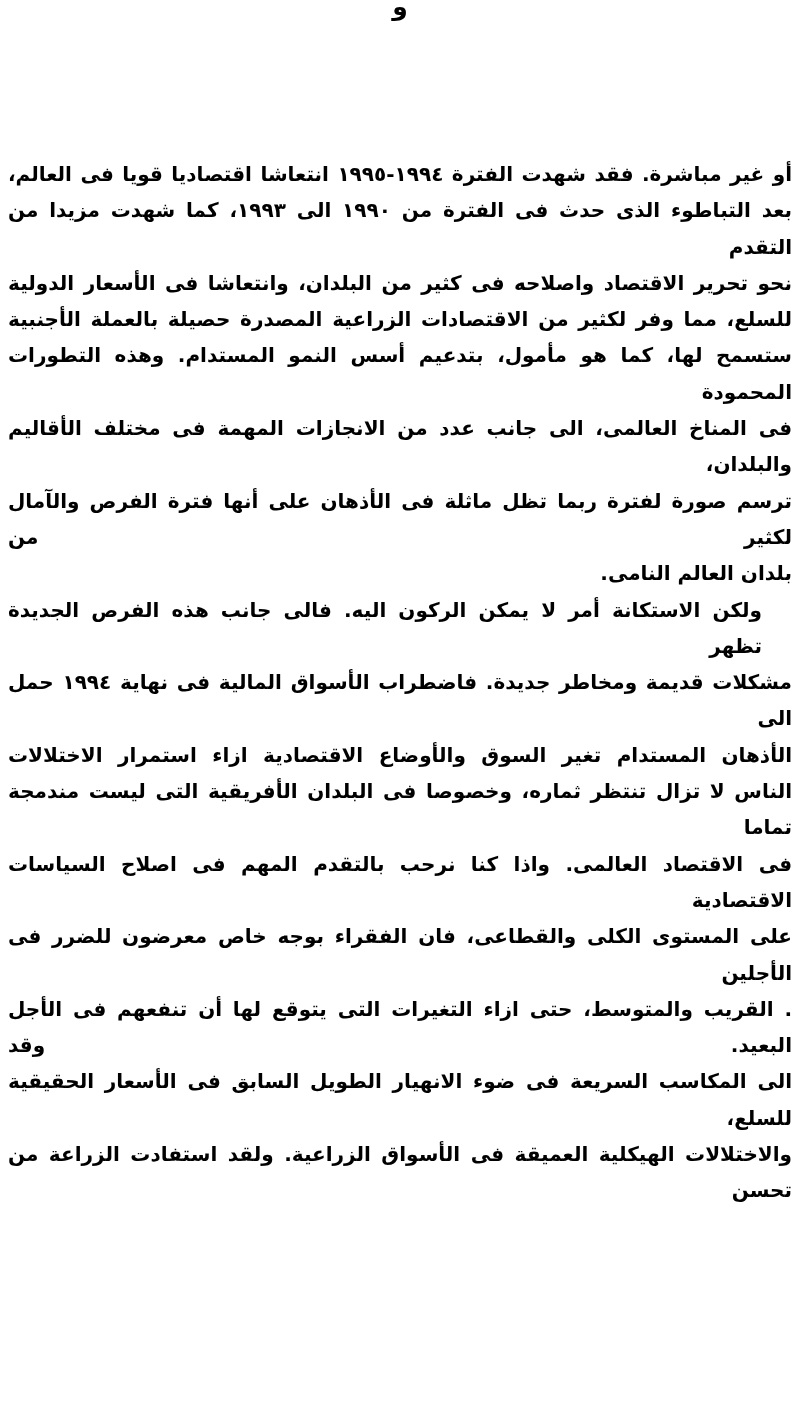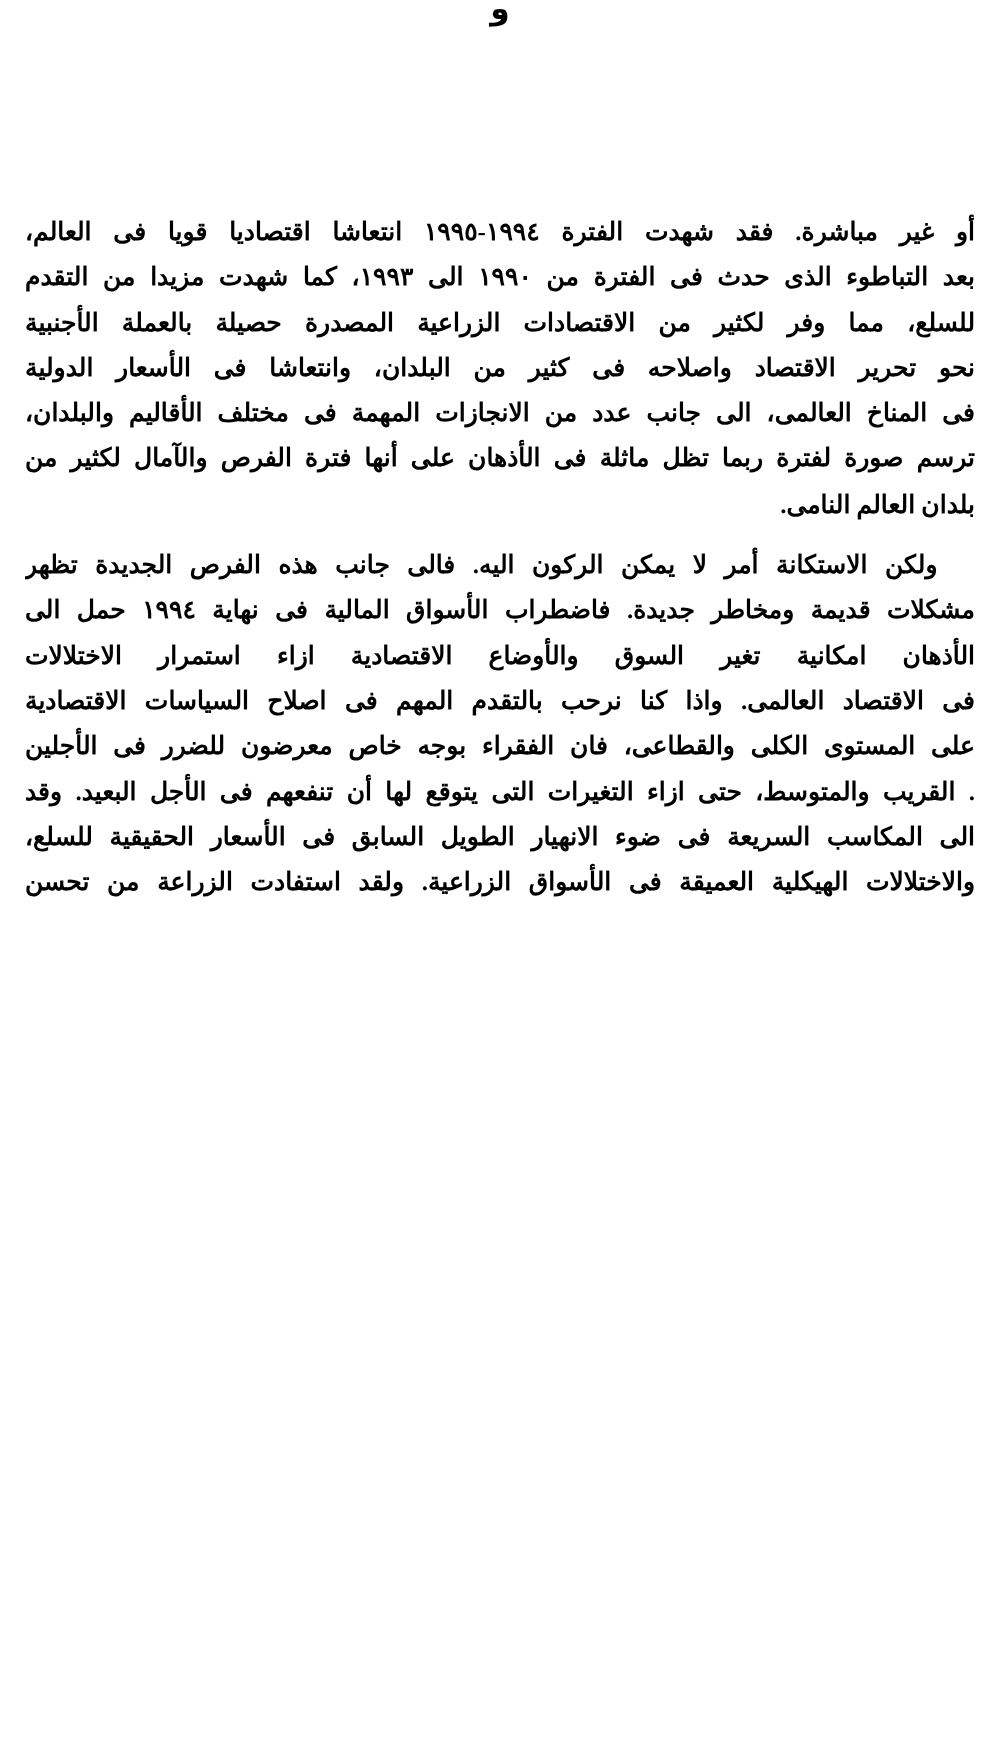--- a/index.html
+++ b/index.html
@@ -27,23 +27,22 @@
     direction: rtl;
   }
   .text-block {
     position: absolute;
     top: 156px;
     right: 8px;
     left: 8px;
     direction: rtl;
   }
   .paragraph {
-    margin: 12px;
+    margin: 0;
     padding: 0;
-    font-family: Liberation Serif, serif;
   }
   .line {
     font-size: 20px;
     font-weight: bold;
     line-height: 36.3px;
     letter-spacing: 0.2px;
     text-align: justify;
     text-align-last: justify;
     white-space: normal;
     overflow: hidden;
@@ -58,30 +57,32 @@
 </style>
 </head>
 <body>
 
 <div class="page">
   <div class="header-mark">و</div>
   <div class="text-block" id="text-block">
       <div class="paragraph">
         <div class="line">أو غير مباشرة. فقد شهدت الفترة ١٩٩٤-١٩٩٥ انتعاشا اقتصاديا قويا فى العالم،</div>
         <div class="line">بعد التباطوء الذى حدث فى الفترة من ١٩٩٠ الى ١٩٩٣، كما شهدت مزيدا من التقدم</div>
+        <div class="line">نحو تحرير الاقتصاد واصلاحه فى كثير من البلدان، وانتعاشا فى الأسعار الدولية</div>
         <div class="line">للسلع، مما وفر لكثير من الاقتصادات الزراعية المصدرة حصيلة بالعملة الأجنبية</div>
-        <div class="line">نحو تحرير الاقتصاد واصلاحه فى كثير من البلدان، وانتعاشا فى الأسعار الدولية</div>
+        <div class="line">ستسمح لها، كما هو مأمول، بتدعيم أسس النمو المستدام. وهذه التطورات المحمودة</div>
         <div class="line">فى المناخ العالمى، الى جانب عدد من الانجازات المهمة فى مختلف الأقاليم والبلدان،</div>
         <div class="line">ترسم صورة لفترة ربما تظل ماثلة فى الأذهان على أنها فترة الفرص والآمال لكثير من</div>
         <div class="line last">بلدان العالم النامى.</div>
       </div>
       <div class="paragraph">
         <div class="line indent">ولكن الاستكانة أمر لا يمكن الركون اليه. فالى جانب هذه الفرص الجديدة تظهر</div>
         <div class="line">مشكلات قديمة ومخاطر جديدة. فاضطراب الأسواق المالية فى نهاية ١٩٩٤ حمل الى</div>
-        <div class="line">الأذهان امكانية تغير السوق والأوضاع الاقتصادية ازاء استمرار الاختلالات</div>
+        <div class="line">الأذهان المستدام تغير السوق والأوضاع الاقتصادية ازاء استمرار الاختلالات</div>
+        <div class="line">الناس لا تزال تنتظر ثماره، وخصوصا فى البلدان الأفريقية التى ليست مندمجة تماما</div>
         <div class="line">فى الاقتصاد العالمى. واذا كنا نرحب بالتقدم المهم فى اصلاح السياسات الاقتصادية</div>
         <div class="line">على المستوى الكلى والقطاعى، فان الفقراء بوجه خاص معرضون للضرر فى الأجلين</div>
         <div class="line">. القريب والمتوسط، حتى ازاء التغيرات التى يتوقع لها أن تنفعهم فى الأجل البعيد. وقد</div>
         <div class="line">الى المكاسب السريعة فى ضوء الانهيار الطويل السابق فى الأسعار الحقيقية للسلع،</div>
         <div class="line">والاختلالات الهيكلية العميقة فى الأسواق الزراعية. ولقد استفادت الزراعة من تحسن</div>
       </div>
     </div>
 </div>
 
 </body></html>

